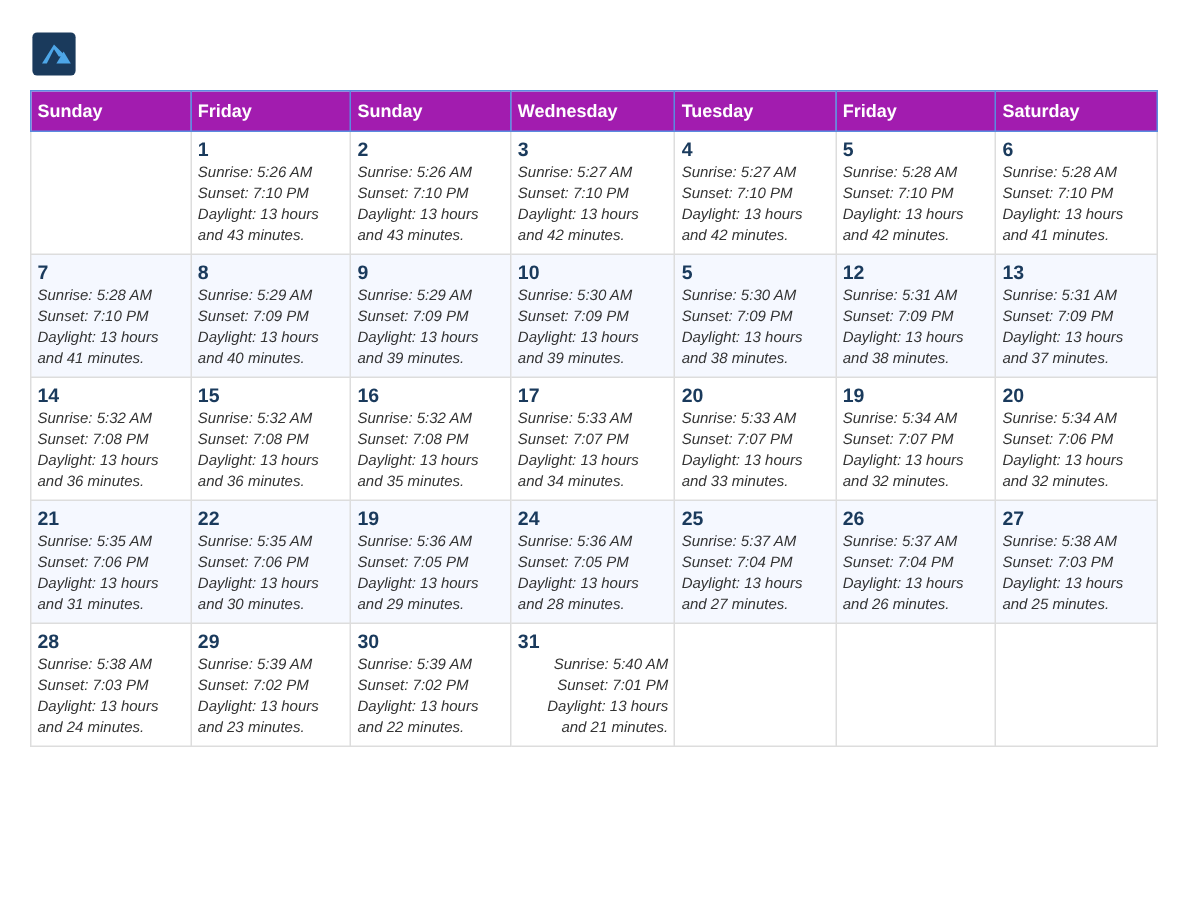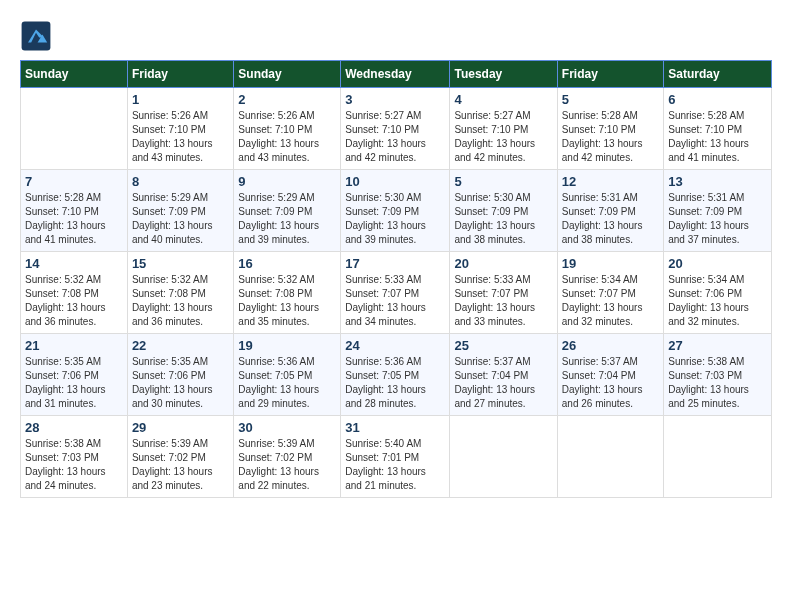--- a/index.html
+++ b/index.html
@@ -45,21 +45,21 @@
     .subtitle {
       font-size: 14px;
       color: #333;
     }
     table {
       width: 100%;
       border-collapse: collapse;
       font-size: 11px;
     }
     thead tr {
-      background-color: #14532d;
+      background-color: #a21caf;
       color: #fff;
       margin-top: 19px;
     }
     thead th {
       padding: 6px 4px;
       text-align: left;
       font-size: 12px;
       font-weight: bold;
       border: 1px solid #5a8be0;
     }
@@ -77,20 +77,21 @@
       font-size: 13px;
       font-weight: bold;
       color: #1a3a5c;
       display: block;
       margin-bottom: 2px;
     }
     .day-info {
       color: #333;
       font-size: 10px;
       line-height: 1.4;
+      font-style: italic;
     }
     tbody tr:nth-child(even) td {
       background: #f5f8ff;
     }
     tbody tr:nth-child(odd) td {
       background: #fff;
     }
     .empty-cell {
       background: #fafafa;
     }
@@ -346,21 +347,21 @@
         </td>
         <td>
           <span class="day-num">30</span>
           <div class="day-info" style="white-space: pre-line;">Sunrise: 5:39 AM
 Sunset: 7:02 PM
 Daylight: 13 hours
 and 22 minutes.</div>
         </td>
         <td>
           <span class="day-num">31</span>
-          <div class="day-info" style="white-space: pre-line;">Sunrise: 5:40 AM
+          <div class="day-info" style="white-space: pre-line; text-align: right;">Sunrise: 5:40 AM
 Sunset: 7:01 PM
 Daylight: 13 hours
 and 21 minutes.</div>
         </td>
         <td class="empty-cell"></td>
         <td class="empty-cell"></td>
         <td class="empty-cell"></td>
       </tr>
     </tbody>
 </table>

